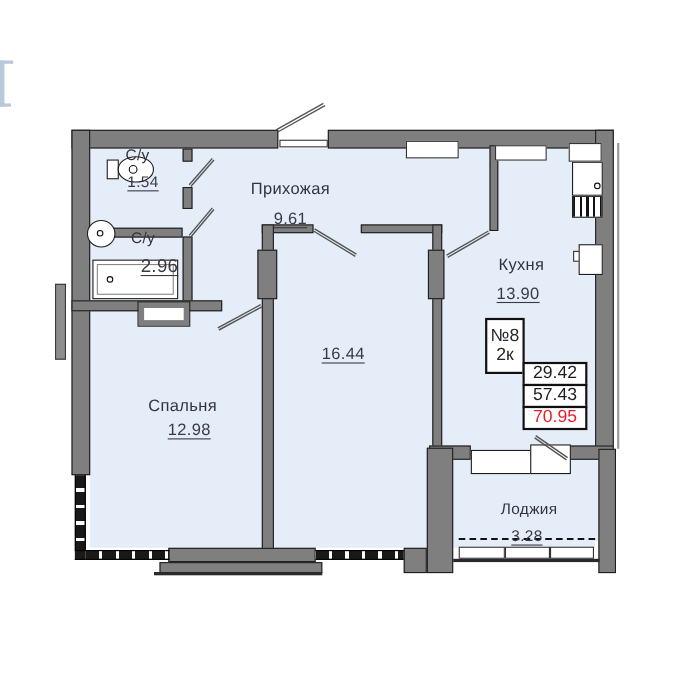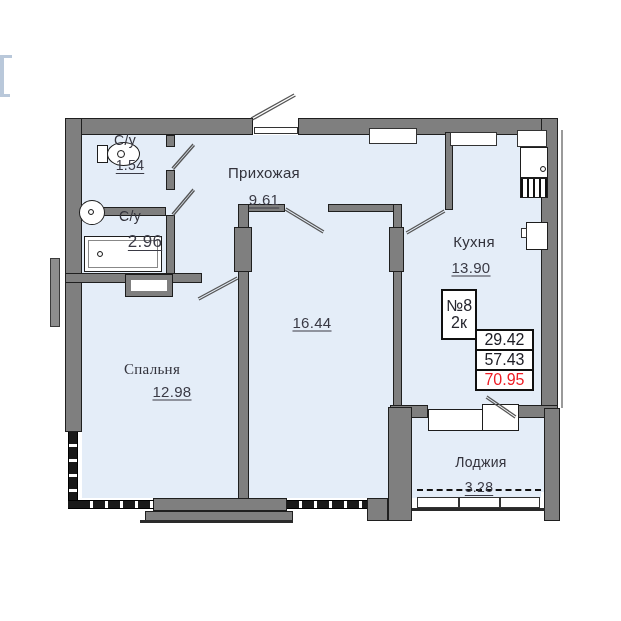--- a/index.html
+++ b/index.html
@@ -150,21 +150,21 @@
   <div class="val" style="left:129px;top:242px;font-size:17px;margin-left:16px;">2.96</div>
 
   <div class="lbl" style="left:264px;top:172px;">Прихожая</div>
   <div class="val" style="left:264px;top:199px;">9.61</div>
 
   <div class="lbl" style="left:474px;top:241px;">Кухня</div>
   <div class="val" style="left:471px;top:267px;">13.90</div>
 
   <div class="val" style="left:312px;top:322px;">16.44</div>
 
-  <div class="lbl" style="left:152px;top:369px;font-family:Liberation Serif, serif;">Спальня</div>
+  <div class="lbl" style="left:166px;top:369px;">Спальня</div>
   <div class="val" style="left:172px;top:391px;">12.98</div>
 
   <div class="lbl small" style="left:481px;top:462px;">Лоджия</div>
   <div class="val" style="left:479px;top:487px;font-size:14px;">3.28</div>
 
   <div class="info-box">
     <div class="info-left">
       <div>№8</div>
       <div>2к</div>
     </div>

